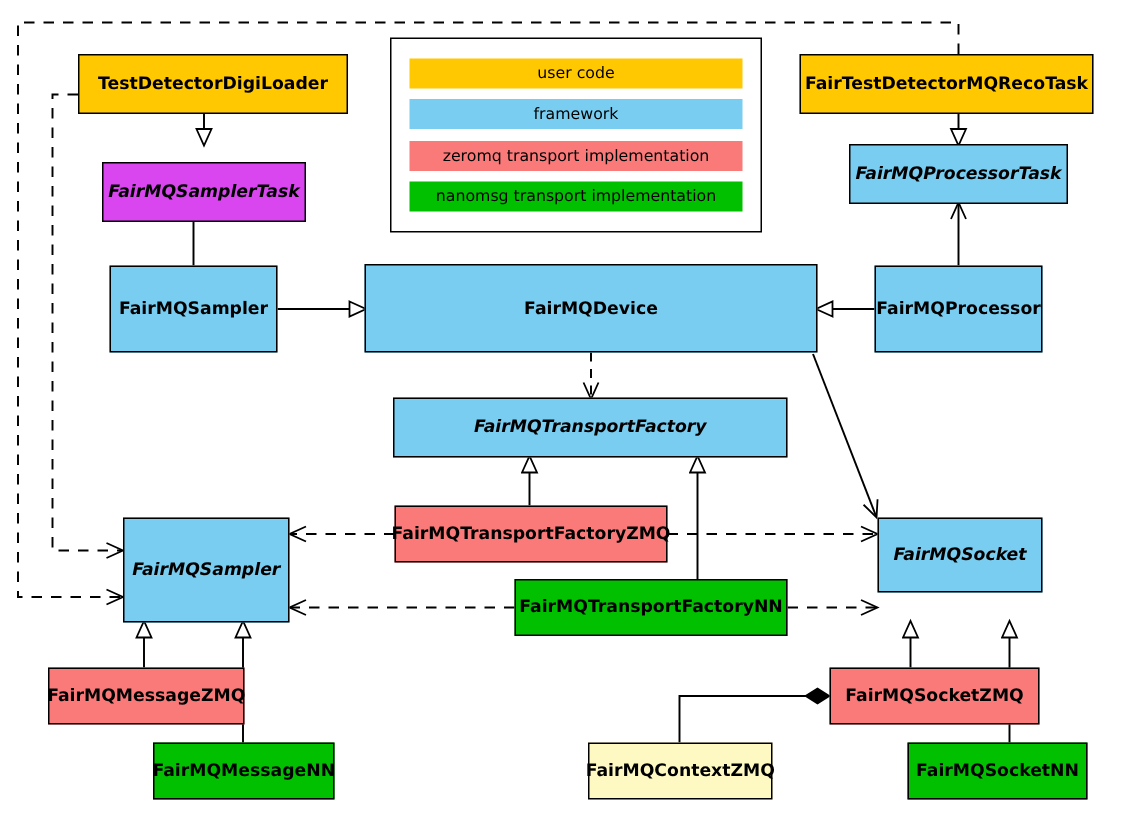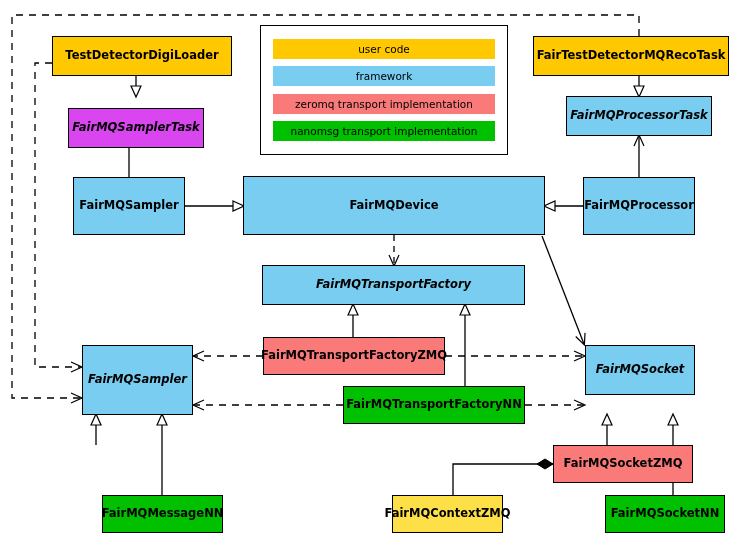--- a/index.html
+++ b/index.html
@@ -168,30 +168,33 @@
   </div>
 
   <div class="node abstract" style="left:82px; top:345px; width:111px; height:70px; background:#79CDF0;">
     <span>FairMQSampler</span>
   </div>
 
   <div class="node abstract" style="left:585px; top:345px; width:110px; height:50px; background:#79CDF0;">
     <span>FairMQSocket</span>
   </div>
 
+  <div class="node" style="left:32px; top:445px; width:131px; height:38px; background:#FA7A7A;">
+    <span>FairMQMessageZMQ</span>
+  </div>
 
   <div class="node" style="left:102px; top:495px; width:121px; height:38px; background:#00C000;">
     <span>FairMQMessageNN</span>
   </div>
 
   <div class="node" style="left:553px; top:445px; width:140px; height:38px; background:#FA7A7A;">
     <span>FairMQSocketZMQ</span>
   </div>
 
-  <div class="node" style="left:392px; top:495px; width:111px; height:38px; background:#fde047;">
+  <div class="node" style="left:392px; top:495px; width:123px; height:38px; background:#fef9c3;">
     <span>FairMQContextZMQ</span>
   </div>
 
   <div class="node" style="left:605px; top:495px; width:120px; height:38px; background:#00C000;">
     <span>FairMQSocketNN</span>
   </div>
 
   <div class="legend-box" style="left:260px; top:25px; width:248px; height:130px;">
     <div class="legend-row" style="background:#FFC800;">
       <span>user code</span>

